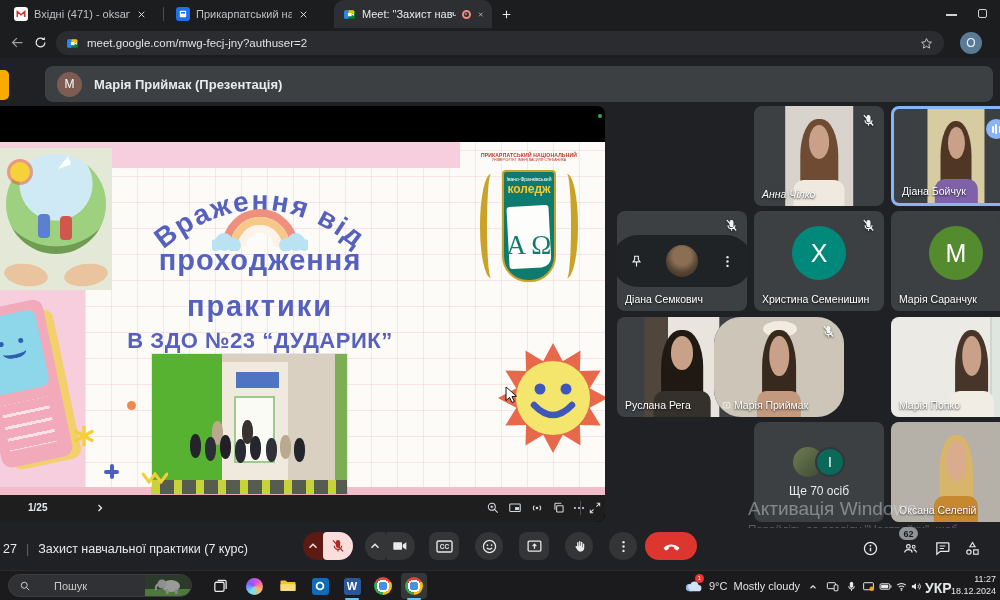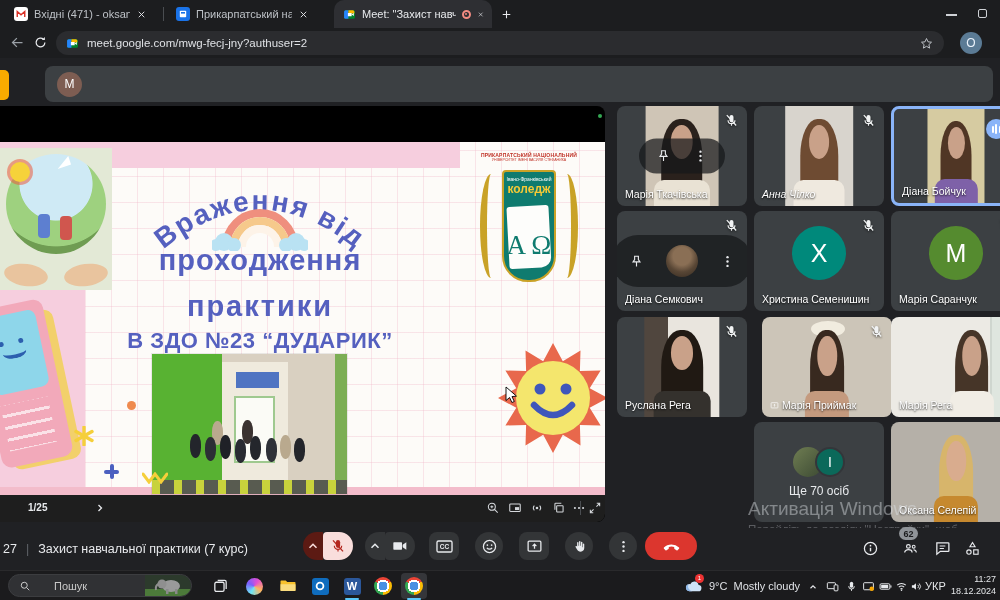--- a/index.html
+++ b/index.html
@@ -97,21 +97,21 @@
   .vfull .hair{width:26%;}
   .vfull .face{width:15%;height:40%;}
   .vfull .torso{width:34%;}
   .t1{left:617px;top:106px;--wall:#cfc5b6;--hair:#2a211c;--top:#e9e2d4;--sw:56%;}
   .t2{left:754px;top:106px;font-style:italic;--wall:#d8d4cd;--hair:#6e4b32;--top:#efe9df;--sw:52%;}
   .t3{left:891px;top:106px;--wall:#d6cba1;--hair:#503625;--top:#7e61a8;--sw:46%;border:3px solid #8ab4f8;}
   .t4{left:617px;top:211px;}
   .t5{left:754px;top:211px;}
   .t6{left:891px;top:211px;}
   .t7{left:617px;top:317px;--wall:linear-gradient(90deg,#50463e 0 32%,#e9e5de 32%);--hair:#201913;--top:#34312d;--sw:58%;}
-  .t8{left:762px;top:317px;--wall:#ccc5b8;--hair:#38291f;--top:#c49a7e;}
+  .t8{left:714px;top:317px;border-radius:27px;--wall:#ccc5b8;--hair:#38291f;--top:#c49a7e;}
   .t9{left:891px;top:317px;--wall:#eceae4;--hair:#463528;--top:#f1ede5;}
   .t10{left:617px;top:422px;}
   .t11{left:754px;top:422px;}
   .t12{left:891px;top:422px;--wall:#b5b0a8;--hair:#d7b56b;--top:#c6892f;--skin:#d9ac8e;}
   .lamp{position:absolute;left:38%;top:4%;width:26%;height:16%;border-radius:50%;background:#f1ecdf;}
   .winwall{position:absolute;right:0;top:0;width:24%;height:100%;background:#dfe6df;border-left:2px solid #cfd6cf;}
   .nm{position:absolute;left:8px;bottom:6px;font-size:10.5px;color:#fff;text-shadow:0 1px 2px rgba(0,0,0,.85);white-space:nowrap;display:flex;align-items:center;gap:3px;}
   .micoff{position:absolute;top:7px;right:8px;width:15px;height:15px;color:#f1f3f4;filter:drop-shadow(0 1px 1px rgba(0,0,0,.6));}
   .hoverpill{position:absolute;left:50%;top:50%;transform:translate(-50%,-50%);background:rgba(22,23,26,.72);border-radius:26px;display:flex;align-items:center;gap:22px;padding:10px 17px;}
   .hoverpill .hic{width:15px;height:15px;color:#e8eaed;}
@@ -152,21 +152,21 @@
   .chromeic{width:18px;height:18px;border-radius:50%;background:
     radial-gradient(circle at 50% 50%, #4a90e2 0 4.5px, #fff 4.5px 6.5px, transparent 6.5px),
     conic-gradient(from 60deg,#fbbc05 0 120deg,#34a853 120deg 240deg,#ea4335 240deg 360deg);}
   .underl{position:absolute;top:27px;width:14px;height:2px;border-radius:1px;background:#5ac8fa;}
   .activeapp{position:absolute;left:401px;top:2px;width:26px;height:26px;background:#35363a;border-radius:4px;}
   .wordic{width:17px;height:17px;border-radius:3px;background:#2b579a;color:#fff;font-size:11px;font-weight:bold;display:flex;align-items:center;justify-content:center;}
   .outlic{width:17px;height:17px;border-radius:3px;background:#0f6cbd;display:flex;align-items:center;justify-content:center;}
   .tray{position:absolute;top:0;height:30px;display:flex;align-items:center;color:#dfe1e5;}
   .wbadge{position:absolute;left:11px;top:-3px;width:9px;height:9px;border-radius:50%;background:#e33;color:#fff;font-size:6px;display:flex;align-items:center;justify-content:center;}
   .clock{position:absolute;left:948px;top:3px;width:48px;text-align:right;color:#e4e6e8;font-size:9px;line-height:1.3;}
-  .lang{position:absolute;left:925px;top:9px;color:#e4e6e8;font-size:11px;font-weight:normal;}
+  .lang{position:absolute;left:925px;top:9px;color:#e4e6e8;font-size:14px;font-weight:bold;}
 </style>
 </head>
 <body>
 
 <svg width="0" height="0" style="position:absolute">
   <defs>
     <symbol id="i-micoff" viewBox="0 0 24 24">
       <path fill="currentColor" d="M12 15a3.2 3.2 0 0 0 3.2-3.2V6.2a3.2 3.2 0 0 0-6.4 0v5.6A3.2 3.2 0 0 0 12 15z"></path>
       <path fill="none" stroke="currentColor" stroke-width="1.8" d="M6.5 11.5a5.5 5.5 0 0 0 11 0M12 17v3.4"></path>
       <path fill="none" stroke="currentColor" stroke-width="2" d="M4.5 3.5l15 16.5"></path>
@@ -379,20 +379,21 @@
       <svg class="ic" style="color:#bdc1c6" width="15" height="15">
           <use href="#i-star"></use>
         </svg>
     </div>
     <div class="profile">О</div>
   </div>
 
   <div class="ytab"></div>
   <div class="banner">
     <span class="bav">M</span>
+    <span class="blabel">Марія Приймак (Презентація)</span>
   </div>
 
   <div class="pres">
     <div class="greendot"></div>
     <div class="slide">
       <div class="panel"></div>
       <div class="pinkTop"></div>
       <div class="pinkBottom"></div>
 
       <div class="artsq">
@@ -509,39 +510,20 @@
       <svg class="pico" style="left:562px;left:572px">
           <use href="#i-more"></use>
         </svg>
       <div class="pdiv"></div>
       <svg class="pico" style="left:588px">
           <use href="#i-exitfull"></use>
         </svg>
     </div>
   </div>
 
-  <div class="tile t1">
-    <div class="strip">
-        <div class="hair"></div>
-        <div class="face"></div>
-        <div class="torso"></div>
-      </div>
-    <div class="hoverpill">
-      <svg class="hic">
-          <use href="#i-pin"></use>
-        </svg>
-      <svg class="hic">
-          <use href="#i-dots"></use>
-        </svg>
-    </div>
-    <svg class="micoff">
-        <use href="#i-micoff"></use>
-      </svg>
-    <div class="nm">Марія Ткачівська</div>
-  </div>
 
   <div class="tile t2">
     <div class="strip">
         <div class="hair"></div>
         <div class="face"></div>
         <div class="torso"></div>
       </div>
     <svg class="micoff">
         <use href="#i-micoff"></use>
       </svg>
@@ -624,21 +606,21 @@
     </div>
   </div>
 
   <div class="tile t9">
     <div class="vfull">
       <div class="winwall"></div>
       <div class="hair" style="left:62%"></div>
         <div class="face" style="left:62%"></div>
         <div class="torso" style="left:62%"></div>
     </div>
-    <div class="nm">Марія Рега</div>
+    <div class="nm">Марія Попко</div>
   </div>
 
 
   <div class="tile t11">
     <div class="ovlrow">
       <div class="ovl1"></div>
       <div class="ovl2">I</div>
     </div>
     <div class="ovlbl">Ще 70 осіб</div>
   </div>

